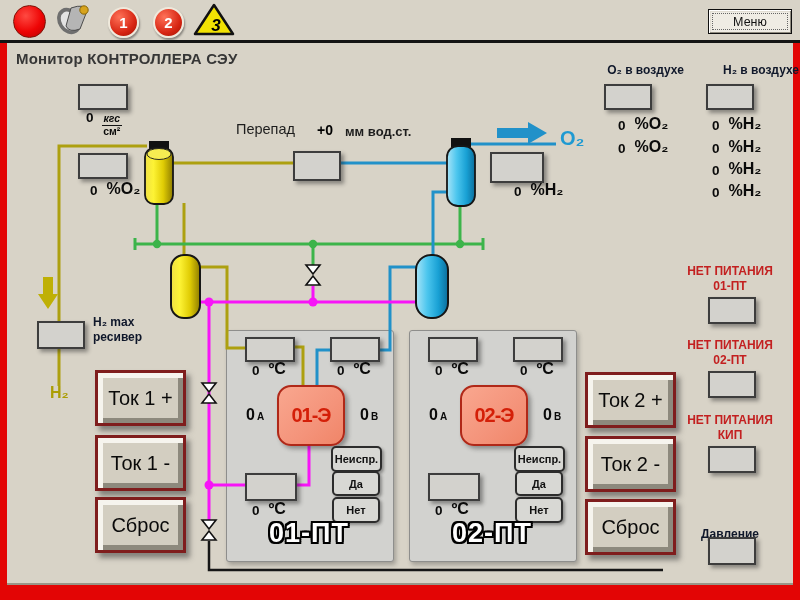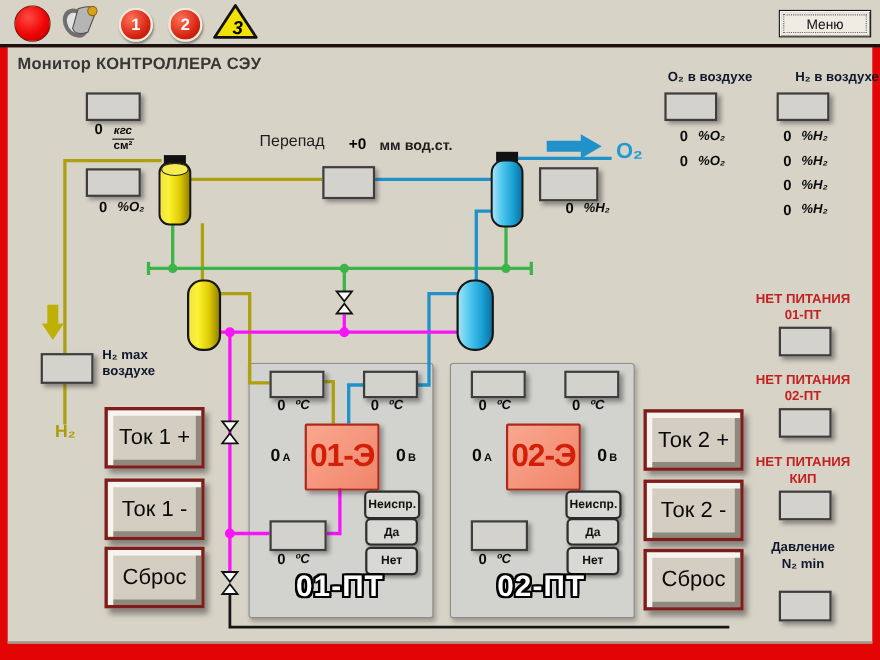--- a/index.html
+++ b/index.html
@@ -23,26 +23,26 @@
   
   .menubtn{background:#efece4;border:1px solid #101010;display:flex;align-items:center;justify-content:center;
         font-size:12.5px;color:#111;cursor:pointer;
         box-shadow:inset 1px 1px 0 #ffffff,inset -1px -1px 0 #8f8b7f,inset 2px 2px 0 #e2ded4;}
   .menubtn::after{content:"";position:absolute;inset:3px;border:1px dotted #666;}
   .title{font-size:15px;font-weight:bold;color:#363636;letter-spacing:.2px;}
   .lbl{font-size:12px;font-weight:bold;color:#0f172a;line-height:15px;}
   .alert{width:104px;text-align:center;color:#c32020;font-weight:bold;font-size:12px;line-height:15px;}
   .vrow{display:flex;align-items:baseline;font-weight:bold;color:#0a0a0a;}
   .vrow .v{font-size:13.5px;}
-  .vrow .u{font-size:12px;margin-left:9px;position:relative;top:-1px;font-style:italic;}
+  .vrow .u{font-size:16px;margin-left:9px;position:relative;top:-1px;}
   .crow{display:flex;align-items:baseline;font-weight:bold;color:#0a0a0a;}
   .crow .cv{font-size:16px;}
   .crow sub{font-size:10px;margin-left:2px;}
-  .ebox{background:linear-gradient(135deg,#f9a78f 0%,#f4937a 60%,#f08568 100%);border:2px solid #b02818;border-radius:2px;
-        display:flex;align-items:center;justify-content:center;font-size:29px;font-weight:bold;color:#d41f08;
+  .ebox{background:linear-gradient(135deg,#f9a78f 0%,#f4937a 60%,#f08568 100%);border:2px solid #b02818;border-radius:14px;
+        display:flex;align-items:center;justify-content:center;font-size:20px;font-weight:bold;color:#d41f08;
         letter-spacing:-1px;box-shadow:3px 3px 4px rgba(40,40,40,.4);}
   .outline-name{font-size:27px;font-weight:bold;color:#fff;letter-spacing:1px;
         text-shadow:-2px -2px 0 #000,2px -2px 0 #000,-2px 2px 0 #000,2px 2px 0 #000,0 -2px 0 #000,0 2px 0 #000,-2px 0 0 #000,2px 0 0 #000;}
   .badge{border-radius:50%;background:radial-gradient(circle at 35% 30%,#ff7258,#d62412 62%,#9c1202);
         border:2px solid #efe9dc;color:#fff;font-weight:bold;font-size:15px;display:flex;align-items:center;justify-content:center;
         box-shadow:1px 2px 2px rgba(40,40,40,.45);}
   .lamp{border-radius:50%;background:radial-gradient(circle at 38% 32%,#ff4a42,#ee0505 55%,#b40000);border:1px solid #7d1408;}
   .frac{display:inline-flex;flex-direction:column;align-items:center;font-size:10.5px;line-height:11px;margin-left:8px;font-weight:bold;}
   .frac .fn{border-bottom:1.5px solid #111;padding:0 2px 1px;font-style:italic;}
   .bigO2{font-size:20px;font-weight:bold;color:#1f9ad2;}
@@ -194,21 +194,21 @@
 <div class="abs vrow" style="left:514px;top:182px">
   <span class="v">0</span>
     <span class="u">%H₂</span>
 </div>
 
 <div class="abs bigO2" style="left:560px;top:127px">O₂</div>
 
 <div class="abs ibox" style="left:37px;top:321px;width:44px;height:24px"></div>
 <div class="abs lbl" style="left:93px;top:315px">
   <div>H₂ max</div>
-    <div>воздухе</div>
+    <div>ресивер</div>
 </div>
 <div class="abs bigH2" style="left:50px;top:384px">H₂</div>
 
 <div class="abs lbl" style="left:583px;top:63px;width:125px;text-align:center">O₂ в воздухе</div>
 <div class="abs ibox" style="left:604px;top:84px;width:44px;height:22px"></div>
 <div class="abs vrow" style="left:618px;top:116px">
   <span class="v">0</span>
     <span class="u">%O₂</span>
   </div>
 <div class="abs vrow" style="left:618px;top:139px">
@@ -246,21 +246,21 @@
     <div>02-ПТ</div>
   </div>
 <div class="abs ibox" style="left:708px;top:371px;width:44px;height:23px"></div>
 
 <div class="abs alert" style="left:678px;top:413px">
   <div>НЕТ ПИТАНИЯ</div>
     <div>КИП</div>
   </div>
 <div class="abs ibox" style="left:708px;top:446px;width:44px;height:23px"></div>
 
-<div class="abs lbl" style="left:678px;top:490px;width:104px;text-align:center">
+<div class="abs lbl" style="left:678px;top:527px;width:104px;text-align:center">
   <div>Давление</div>
     <div>N₂ min</div>
   </div>
 <div class="abs ibox" style="left:708px;top:537px;width:44px;height:24px"></div>
 
 <div class="abs btn3d" style="left:95px;top:370px;width:85px;height:50px">Ток 1 +</div>
 <div class="abs btn3d" style="left:95px;top:435px;width:85px;height:50px">Ток 1 -</div>
 <div class="abs btn3d" style="left:95px;top:497px;width:85px;height:50px">Сброс</div>
 <div class="abs btn3d" style="left:585px;top:372px;width:85px;height:50px">Ток 2 +</div>
 <div class="abs btn3d" style="left:585px;top:436px;width:85px;height:50px">Ток 2 -</div>

